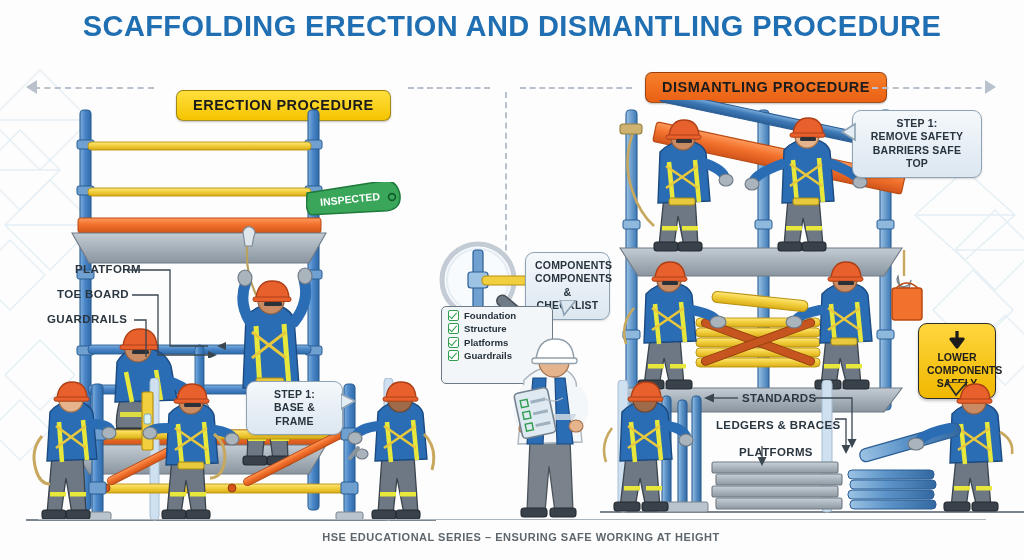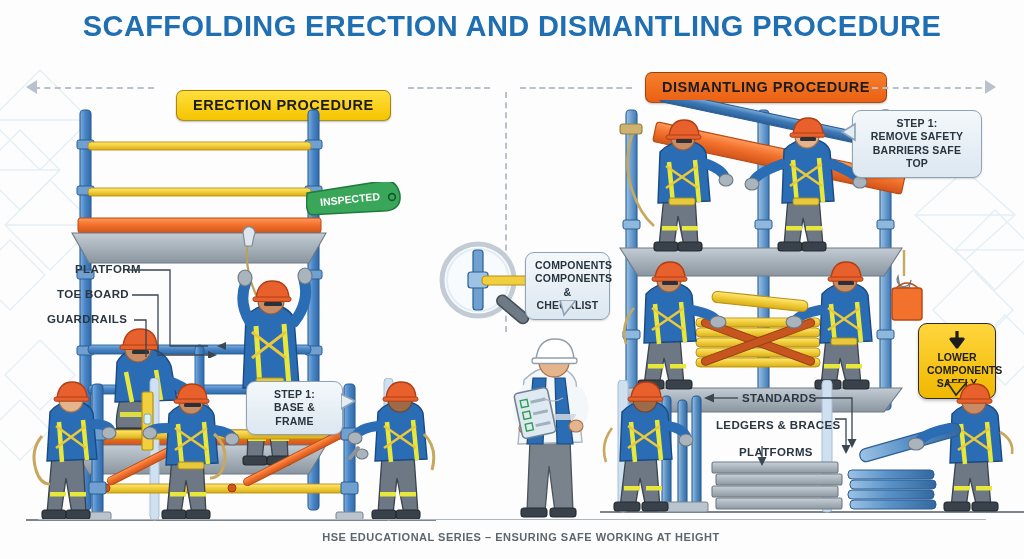--- a/index.html
+++ b/index.html
@@ -408,20 +408,38 @@
     <span class="l1">COMPONENTS</span>
     <span class="l1">COMPONENTS</span>
     <span class="l1">&amp; CHECKLIST</span>
   </div>
   <div class="sv" style="left:558px; top:300px;">
     <svg width="22" height="20" viewBox="0 0 22 20">
       <path d="M2 0 L18 0 L6 15 Z" fill="#dce7f0" stroke="#8fa3b4" stroke-width="1.6"></path>
     </svg>
   </div>
 
+  <div class="clip">
+    <div class="clip-row">
+      <span class="chk"></span>
+      <span class="clip-txt">Foundation</span>
+    </div>
+    <div class="clip-row">
+      <span class="chk"></span>
+      <span class="clip-txt">Structure</span>
+    </div>
+    <div class="clip-row">
+      <span class="chk"></span>
+      <span class="clip-txt">Platforms</span>
+    </div>
+    <div class="clip-row">
+      <span class="chk"></span>
+      <span class="clip-txt">Guardrails</span>
+    </div>
+  </div>
 
   <div class="sv" style="left:500px; top:330px;">
     <svg width="110" height="190" viewBox="0 0 110 190">
 
       <path d="M30 110 l-3 72 l18 0 l4 -46 l6 46 l18 0 l-3 -72 z" fill="#7a838c" stroke="#4b535b" stroke-width="1.3"></path>
       <rect x="21" y="178" width="26" height="9" rx="3" fill="#39414a" stroke="#242a30" stroke-width="1.1"></rect>
       <rect x="50" y="178" width="26" height="9" rx="3" fill="#39414a" stroke="#242a30" stroke-width="1.1"></rect>
 
       <path d="M24 50 q14 -14 29 -13 q18 1 23 15 l6 60 l-64 2 z" fill="#f4f7fa" stroke="#aab4bd" stroke-width="1.4"></path>
 

